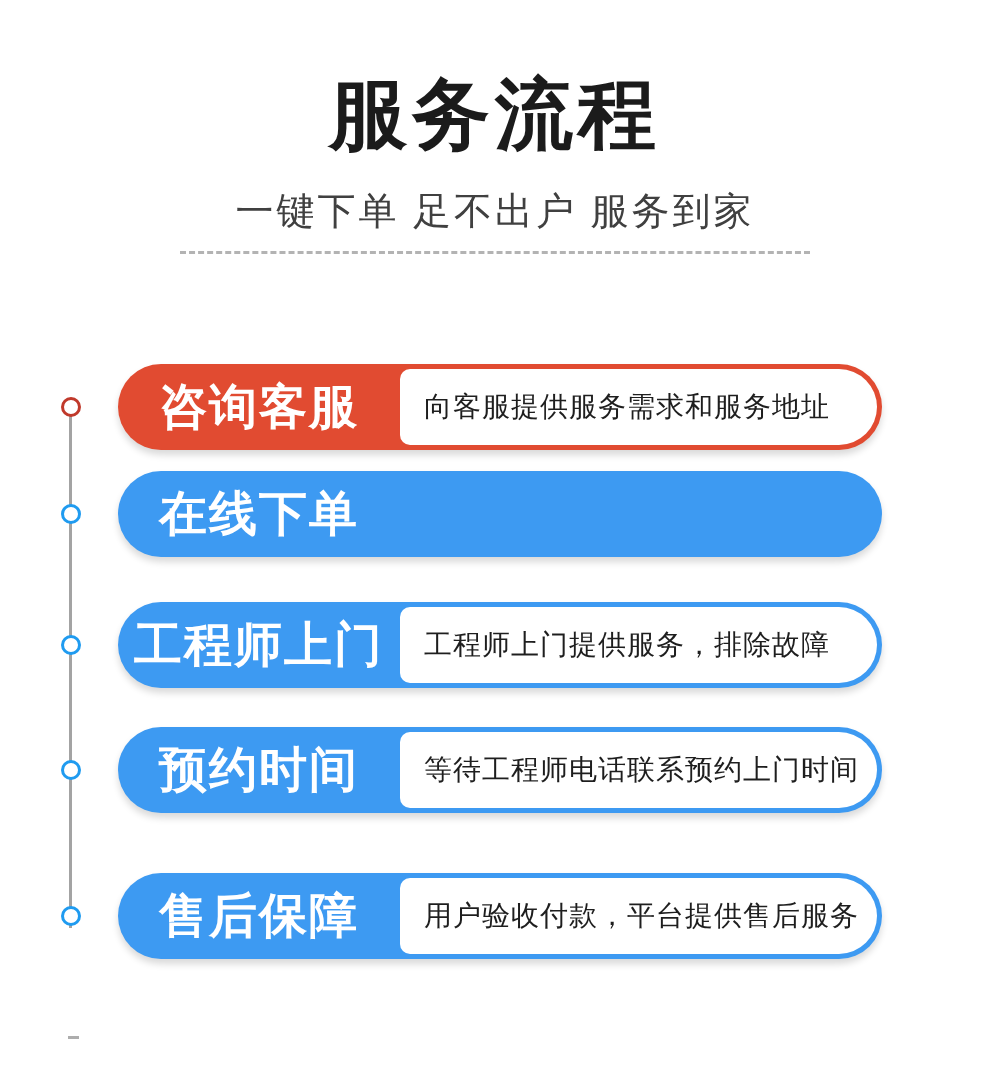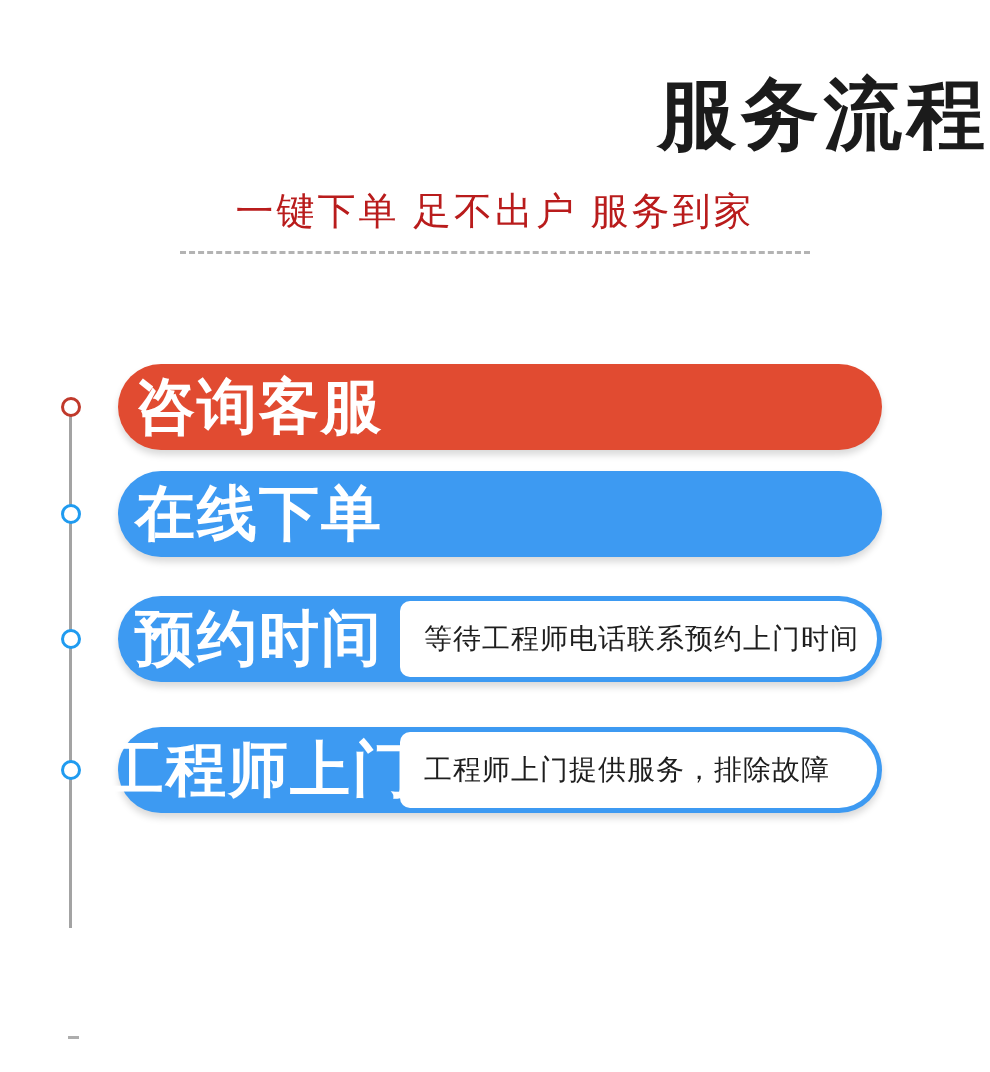--- a/index.html
+++ b/index.html
@@ -14,37 +14,37 @@
     overflow: hidden;
     font-family: "Liberation Sans", sans-serif;
   }
 
   .title {
     position: absolute;
     top: 70px;
     left: 0;
     width: 990px;
     margin: 0;
-    text-align: right;
+    text-align: center;
     font-size: 78px;
     line-height: 1.15;
     font-weight: 900;
     color: #1b1b1b;
     letter-spacing: 5px;
   }
 
   .subtitle {
     position: absolute;
     top: 186px;
     left: 0;
     width: 990px;
     text-align: center;
     font-size: 38px;
     font-weight: 500;
-    color: #b91c1c;
+    color: #404040;
     letter-spacing: 3px;
   }
 
   .divider {
     position: absolute;
     top: 251px;
     left: 180px;
     width: 630px;
     height: 0;
     border-top: 3px dashed #b3b3b3;
@@ -101,21 +101,21 @@
   .step-label {
     position: absolute;
     left: 0;
     top: 0;
     width: 282px;
     height: 100%;
     display: flex;
     align-items: center;
     justify-content: center;
     color: #ffffff;
-    font-size: 60px;
+    font-size: 48px;
     font-weight: 700;
     letter-spacing: 2px;
     white-space: nowrap;
     font-family: Liberation Serif, serif;
   }
 
   .step-desc {
     position: absolute;
     left: 282px;
     top: 5px;
@@ -151,34 +151,40 @@
 <div class="subtitle">一键下单 足不出户 服务到家</div>
 
 <div class="divider"></div>
 
 <div class="steps">
   <div class="tl-line"></div>
 
   <div class="step-row red">
     <span class="dot red-dot"></span>
     <div class="step-label">咨询客服</div>
+    <div class="step-desc">向客服提供服务需求和服务地址</div>
   </div>
 
   <div class="step-row blue gap1">
     <span class="dot blue-dot"></span>
     <div class="step-label">在线下单</div>
+  </div>
+
+  <div class="step-row blue gap3">
+    <span class="dot blue-dot"></span>
+    <div class="step-label">工程师上门</div>
+    <div class="step-desc">工程师上门提供服务，排除故障</div>
   </div>
 
   <div class="step-row blue gap2">
     <span class="dot blue-dot"></span>
     <div class="step-label">预约时间</div>
     <div class="step-desc">等待工程师电话联系预约上门时间</div>
   </div>
 
-  <div class="step-row blue gap3">
+  <div class="step-row blue gap4">
     <span class="dot blue-dot"></span>
-    <div class="step-label">工程师上门</div>
-    <div class="step-desc">工程师上门提供服务，排除故障</div>
+    <div class="step-label">售后保障</div>
+    <div class="step-desc">用户验收付款，平台提供售后服务</div>
   </div>
-
 </div>
 
 <div class="bottom-dash"></div>
 
 </body></html>

